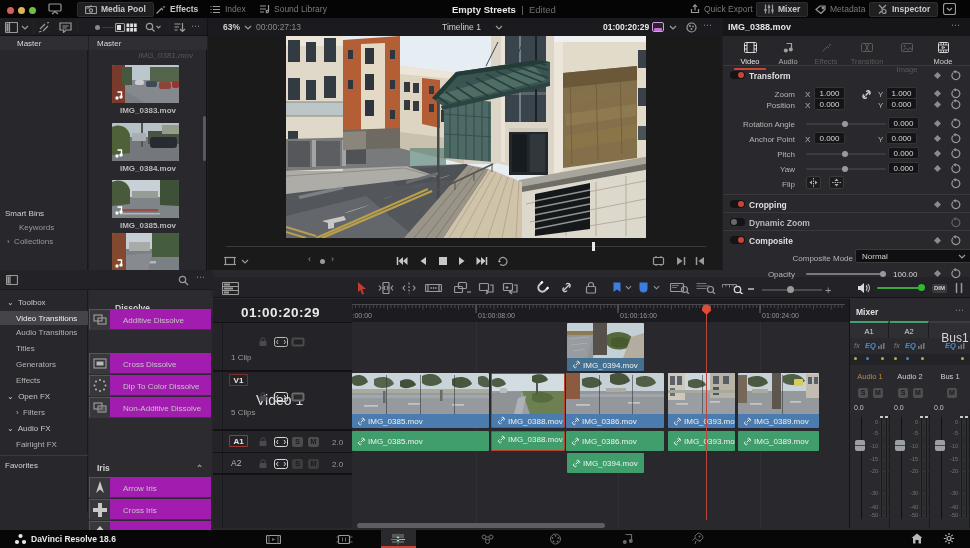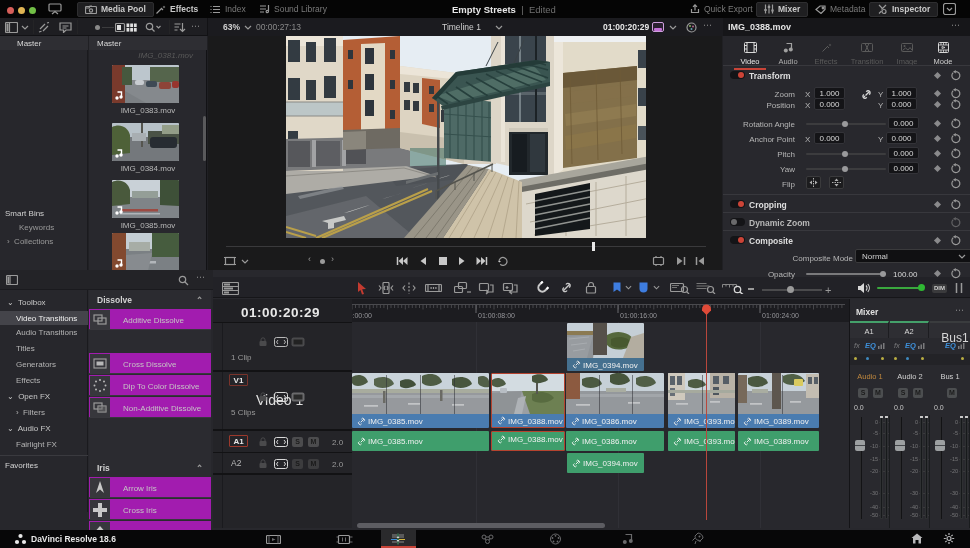--- a/index.html
+++ b/index.html
@@ -14,21 +14,21 @@
 .tbtn.box { background:#1f1f21; border:1px solid #2e2e30; border-radius:2px; }
 .tbtn.dim { color:#7a7a7a; font-weight:normal; }
 #title { position:absolute; top:3.5px; left:452px; font-size:9.5px; color:#e8e8e8; font-weight:bold; white-space:nowrap; }
 #title span { color:#6f6f6f; font-weight:normal; }
 
 #row2 { left:0; top:18px; width:970px; height:18px; background:#1e1e22; border-bottom:1px solid #121215; }
 
 #mediatree { left:0; top:36px; width:88px; height:234px; background:#27272c; border-right:1px solid #1a1a1e; }
 #mediabin { left:89px; top:36px; width:118px; height:234px; background:#28282d; border-right:1px solid #121215; }
 .thumb { position:absolute; left:23px; width:67px; height:38px; background:#555; border-radius:1px; overflow:hidden; }
-.thlabel { position:absolute; left:0px; width:118px; text-align:center; font-size:8px; color:#b9b9b9; }
+.thlabel { position:absolute; left:0px; width:118px; text-align:center; font-size:8px; color:#b9b9b9;font-weight:bold; }
 
 #viewer { left:208px; top:36px; width:514px; height:236px; background:#1a1a1b; }
 #video { position:absolute; left:78px; top:0px; width:360px; height:202px; background:#c8c8c8; }
 
 #inspector { left:723px; top:36px; width:247px; height:241px; background:#28282d; z-index:5; }
 .irow { position:absolute; left:0; width:247px; height:15px; font-size:8px; color:#b5b5b5; }
 .ilabel { position:absolute; text-align:right; right:175px; width:80px; top:3px; }
 .ibox { position:absolute; top:0px; width:31px; height:12px; background:#141417; border:1px solid #333338; border-radius:2px; color:#dadada; text-align:center; font-size:8px; line-height:12px; }
 .idiam { position:absolute; right:30px; top:4px; width:5px; height:5px; background:#8a8a8c; transform:rotate(45deg); }
 .ireset { position:absolute; right:9px; top:1px; }
@@ -523,21 +523,21 @@
             <path d="M4 1.5 L8 9.5 M8 1.5 L4 9.5" stroke="#5a5a5a" fill="none"></path>
           </svg>
         <div style="font-size:7.5px;color:#5a5a5a;margin-top:0px;">Transition</div>
       </div>
       <div class="ab" style="left:168px;top:3px;width:32px;text-align:center;">
         <svg width="12" height="11" viewBox="0 0 12 11">
             <rect x="0.5" y="1.5" width="11" height="8" rx="1" fill="none" stroke="#5a5a5a"></rect>
             <circle cx="3.5" cy="4" r="1" fill="#5a5a5a"></circle>
             <path d="M1.5 8.5 L4.5 6 L7 8 L9 5.5 L11 8" stroke="#5a5a5a" fill="none"></path>
           </svg>
-        <div style="font-size:7.5px;color:#5a5a5a;margin-top:0px;">Image</div>
+        <div style="font-size:7.5px;color:#5a5a5a;margin-top:8px;">Image</div>
       </div>
       <div class="ab" style="left:206px;top:3px;width:28px;text-align:center;">
         <svg width="13" height="11" viewBox="0 0 13 11">
             <rect x="1.5" y="0.5" width="10" height="10" rx="1" fill="none" stroke="#d8d8d8"></rect>
             <path d="M1.5 3 H11.5 M1.5 8 H11.5 M4 0.5 V3 M6.5 0.5 V3 M9 0.5 V3 M4 8 V10.5 M6.5 8 V10.5 M9 8 V10.5 M5 4.5 L8 5.5 L5 6.5 Z" stroke="#d8d8d8" fill="none" stroke-width="0.8"></path>
           </svg>
         <div style="font-size:7.5px;color:#d0d0d0;margin-top:0px;">Mode</div>
       </div>
     </div>
 
@@ -729,21 +729,21 @@
       <div class="fxrow" style="top:70px;left:16px;">Generators</div>
       <div class="fxrow" style="top:86px;left:16px;">Effects</div>
       <div class="fxrow" style="top:102px;left:7px;color:#c8c8c8;">⌄&nbsp; Open FX</div>
       <div class="fxrow" style="top:118px;left:16px;">›&nbsp; Filters</div>
       <div class="fxrow" style="top:134px;left:7px;color:#c8c8c8;">⌄&nbsp; Audio FX</div>
       <div class="fxrow" style="top:150px;left:16px;">Fairlight FX</div>
       <div class="ab" style="left:0;top:165px;width:88px;height:1px;background:#3a3a3f;"></div>
       <div class="fxrow" style="top:171px;left:5px;color:#d5d5d5;">Favorites</div>
     </div>
     <div id="fxlist">
-      <div class="fxhead" style="top:0;">
+      <div class="fxhead" style="top:8px;margin-left:18px;">
           <span style="position:absolute;left:8px;top:5px;">Dissolve</span>
           <span style="position:absolute;right:8px;top:5px;color:#9a9a9a;">⌃</span>
         </div>
       <div class="fxitem" style="top:19px;">
           <div class="fic"><svg width="20" height="19" viewBox="0 0 20 19">
               <rect x="4" y="5" width="8" height="6" class="ic"></rect>
               <rect x="8" y="8" width="8" height="6" class="ic"></rect>
             </svg></div>
           <span class="fl">Additive Dissolve</span>
         </div>

